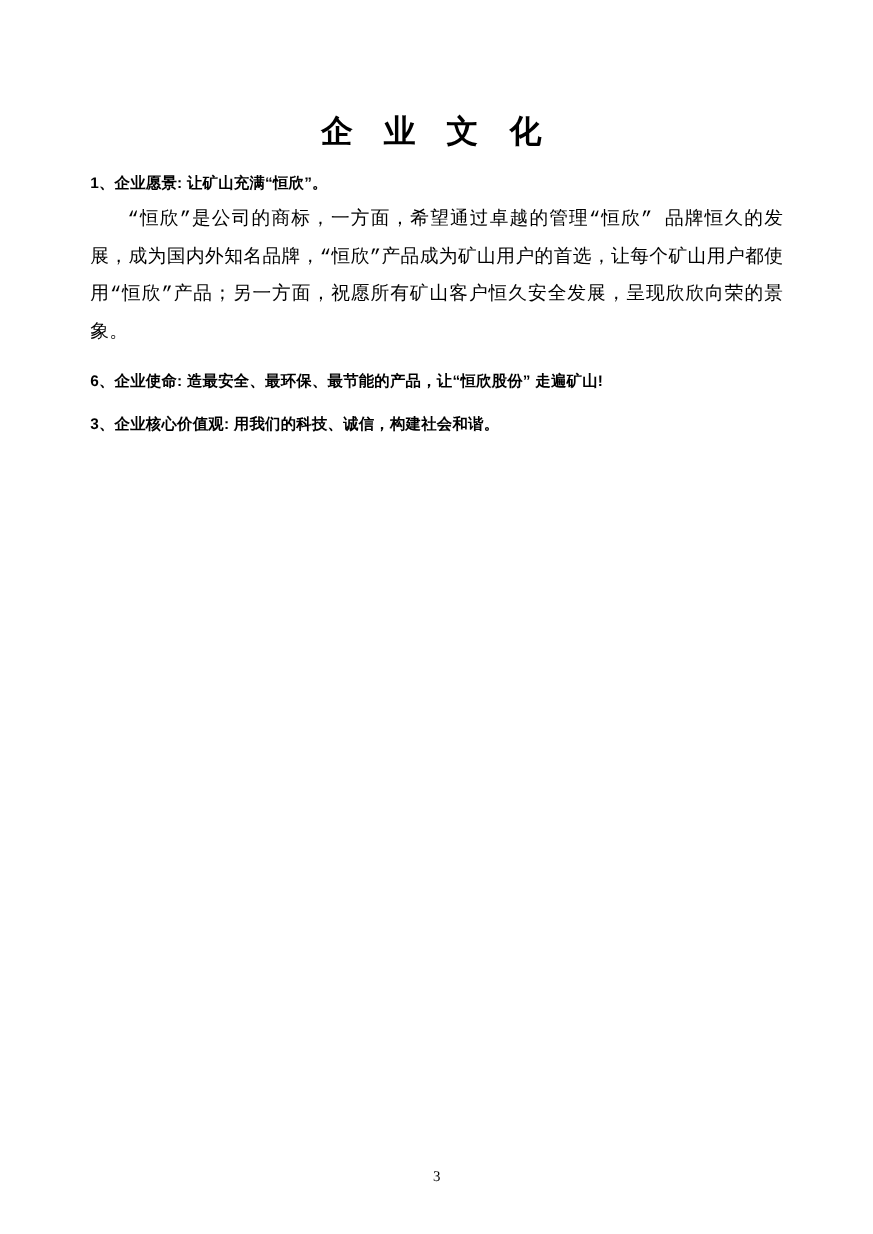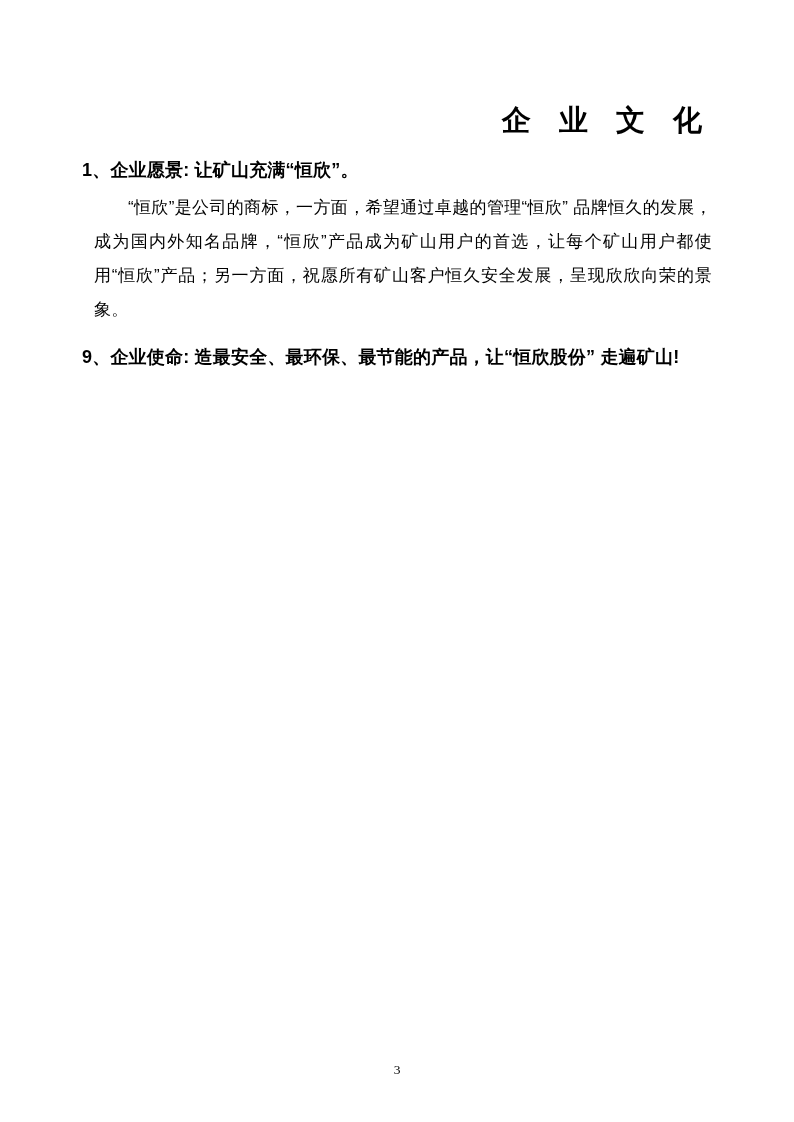--- a/index.html
+++ b/index.html
@@ -16,43 +16,43 @@
     overflow: hidden;
   }
   .page {
     width: 794px;
     height: 1122px;
     box-sizing: border-box;
     padding: 88px 82px 40px 82px;
     position: relative;
   }
   .doc-title {
-    text-align: right;
+    text-align: center;
     font-family: "Liberation Sans", "DejaVu Sans", sans-serif;
     font-weight: bold;
     font-size: 29px;
     letter-spacing: 10px;
     margin: 14px 0 12px 0;
     line-height: 1.3;
   }
   .heading {
     font-family: "Liberation Sans", "DejaVu Sans", sans-serif;
     font-weight: bold;
-    font-size: 18px;
+    font-size: 14px;
     line-height: 1.85;
     margin: 14px 0 4px 0;
     text-align: justify;
     text-justify: inter-ideograph;
     letter-spacing: 0.2px;
   }
   .para {
-    font-family: Liberation Sans, sans-serif;
+    font-family: Liberation Mono, monospace;
     font-size: 17px;
     line-height: 2.0;
-    margin: 4px 0 10px 12px;
+    margin: 4px 0 10px 0;
     text-indent: 34px;
     text-align: justify;
     text-justify: inter-ideograph;
     letter-spacing: 0.3px;
   }
   .page-number {
     position: absolute;
     bottom: 44px;
     left: 0;
     width: 794px;
@@ -65,18 +65,19 @@
 </head>
 <body>
 
 <div class="page">
 
   <h1 class="doc-title">企 业 文 化</h1>
 
   <h2 class="heading">1、企业愿景: 让矿山充满“恒欣”。</h2>
   <p class="para">“恒欣”是公司的商标，一方面，希望通过卓越的管理“恒欣” 品牌恒久的发展，成为国内外知名品牌，“恒欣”产品成为矿山用户的首选，让每个矿山用户都使用“恒欣”产品；另一方面，祝愿所有矿山客户恒久安全发展，呈现欣欣向荣的景象。</p>
 
-  <h2 class="heading">9、企业使命: 造最安全、最环保、最节能的产品，让“恒欣股份” 走遍矿山!</h2>
+  <h2 class="heading">6、企业使命: 造最安全、最环保、最节能的产品，让“恒欣股份” 走遍矿山!</h2>
 
+  <h2 class="heading">3、企业核心价值观: 用我们的科技、诚信，构建社会和谐。</h2>
 
 </div>
 
 <div class="page-number">3</div>
 
 </body></html>

